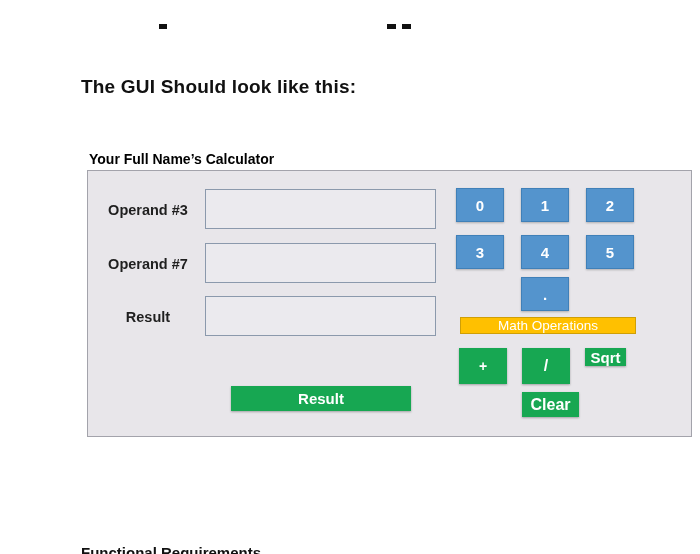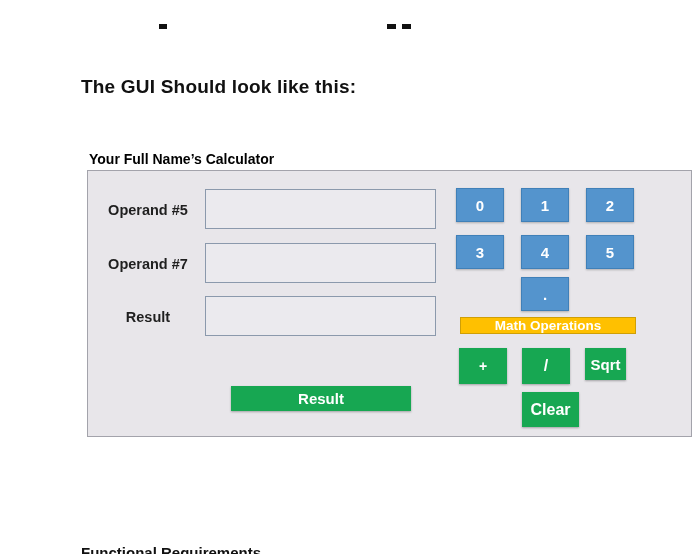--- a/index.html
+++ b/index.html
@@ -69,37 +69,37 @@
   #d3 { left: 432px; top: 211px; }
   #d4 { left: 497px; top: 211px; }
   #d5 { left: 562px; top: 211px; }
   #ddot { left: 497px; top: 253px; }
 
   .ops-header {
     position: absolute; left: 436px; top: 293px;
     width: 176px; height: 17px;
     background: #ffc000;
     border: 1px solid #cf9f06;
-    color: #ffffff; font-size: 13.5px; font-weight: bold;
+    color: #ffffff; font-size: 13.5px; font-weight: normal;
     display: flex; align-items: center; justify-content: center;
     line-height: 15px;
   }
 
   .green-btn {
     position: absolute;
     background: #17a752;
     color: #ffffff; font-weight: bold;
     display: flex; align-items: center; justify-content: center;
     box-shadow: 0 1px 2px rgba(0,0,0,0.3);
     cursor: pointer;
   }
   #op-plus { left: 435px; top: 324px; width: 48px; height: 36px; font-size: 14px; }
   #op-div  { left: 498px; top: 324px; width: 48px; height: 36px; font-size: 16px; }
-  #op-sqrt { left: 561px; top: 324px; width: 41px; height: 32px; font-size: 15px; }
-  #btn-clear { left: 498px; top: 368px; width: 57px; height: 35px; font-size: 16px; }
+  #op-sqrt { left: 561px; top: 324px; width: 41px; height: 18px; font-size: 15px; }
+  #btn-clear { left: 498px; top: 368px; width: 57px; height: 25px; font-size: 16px; }
   #btn-result { left: 207px; top: 362px; width: 180px; height: 25px; font-size: 15px; }
 
   .scroll-thumb {
     position: absolute; left: 689px; top: 109px;
     width: 7px; height: 372px;
     background: #7b7b7b; border-radius: 4px;
     cursor: pointer;
   }
 </style>
 </head>
@@ -108,21 +108,21 @@
 <div id="frag1" class="frag"></div>
 <div id="frag2" class="frag"></div>
 <div id="frag3" class="frag"></div>
 
 <div class="h-top">The GUI Should look like this:</div>
 
 <div class="calc-title">Your Full Name’s Calculator</div>
 
 <div class="panel"></div>
 
-<div id="lbl-op1" class="fld-label">Operand #5</div>
+<div id="lbl-op1" class="fld-label">Operand #3</div>
 <input id="inp-op1" class="fld-input" type="text" value="" style="">
 
 <div id="lbl-op2" class="fld-label">Operand #7</div>
 <input id="inp-op2" class="fld-input" type="text" value="" style="">
 
 <div id="lbl-res" class="fld-label">Result</div>
 <input id="inp-res" class="fld-input" type="text" value="" style="">
 
 <div id="d0" class="digit-btn">0</div>
 <div id="d1" class="digit-btn">1</div>

